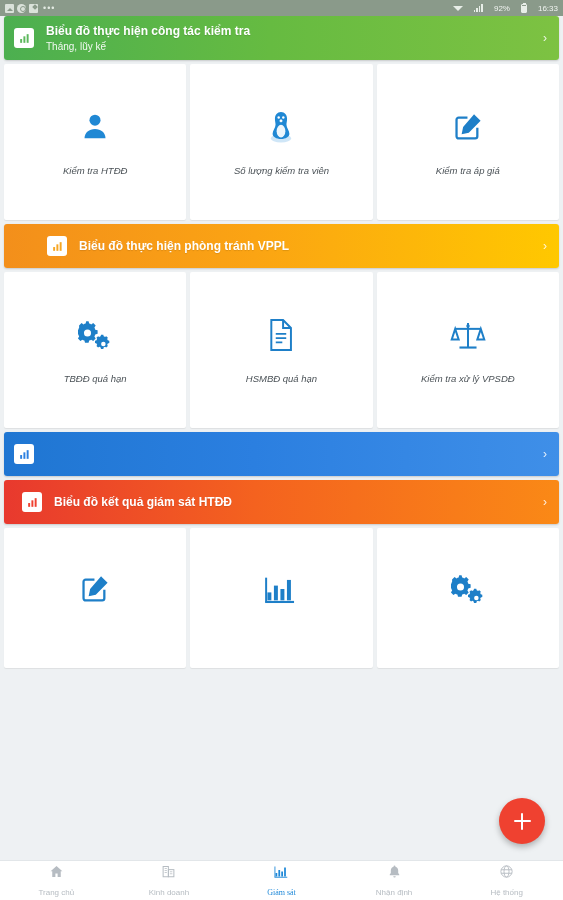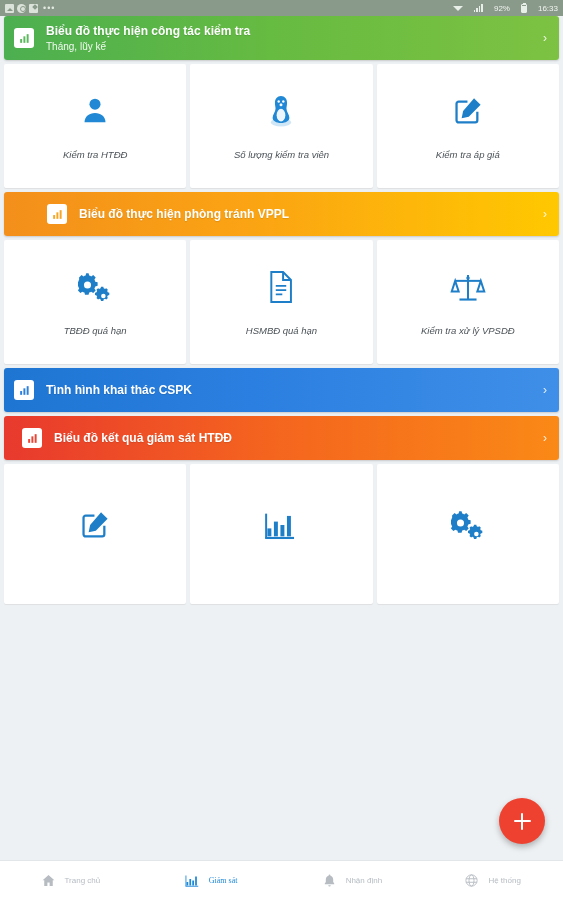--- a/index.html
+++ b/index.html
@@ -169,21 +169,21 @@
     background: #ffffff;
     border-radius: 2px;
     height: 174px;
     display: flex;
     flex-direction: column;
     align-items: center;
     justify-content: center;
     box-shadow: 0 1px 1px rgba(0,0,0,0.07);
     padding: 8px;
   }
-  .grid.tall .card { height: 124px; }
+  .grid.tall .card { height: 156px; }
   .grid.short .card { height: 140px; }
 
   .card-ico {
     width: 40px; height: 40px;
     display: flex; align-items: center; justify-content: center;
     margin-bottom: 18px;
   }
   .card-ico svg { display: block; }
   .card-lbl {
     font-size: 9.5px;
@@ -227,21 +227,21 @@
     height: 40px;
     background: #ffffff;
     border-top: 1px solid #e2e6e9;
     display: flex;
     align-items: stretch;
     z-index: 35;
   }
   .nav-item {
     flex: 1 1 0;
     display: flex;
-    flex-direction: row;
+    flex-direction: column;
     align-items: center;
     justify-content: center;
     gap: 9px;
     cursor: pointer;
   }
   .nav-ico { height: 15px; display: flex; align-items: center; justify-content: center; }
   .nav-ico svg { display: block; }
   .nav-lbl {
     font-size: 8px;
     color: #b6bcc2;
@@ -379,23 +379,20 @@
     </div>
 
     <div class="sec-bar blue">
       <span class="sec-ico">
         <svg width="13" height="13" viewBox="0 0 24 24">
           <rect x="4" y="13" width="3.6" height="7" fill="#2b7fe0"></rect>
           <rect x="10" y="8" width="3.6" height="12" fill="#2b7fe0"></rect>
           <rect x="16" y="4" width="3.6" height="16" fill="#2b7fe0"></rect>
         </svg>
       </span>
-      <span class="sec-txt">
-        <span class="sec-title">Tình hình khai thác CSPK</span>
-      </span>
       <span class="sec-chev">›</span>
     </div>
 
 
     <div class="sec-bar red">
       <span class="sec-ico">
         <svg width="13" height="13" viewBox="0 0 24 24">
           <rect x="4" y="13" width="3.6" height="7" fill="#ef4130"></rect>
           <rect x="10" y="8" width="3.6" height="12" fill="#ef4130"></rect>
           <rect x="16" y="4" width="3.6" height="16" fill="#ef4130"></rect>
@@ -450,20 +447,30 @@
   </button>
 
   <div class="bottomnav">
     <div class="nav-item">
       <span class="nav-ico">
         <svg width="15" height="15" viewBox="0 0 24 24" fill="#b6bcc2">
           <path d="M12 3.2L2.6 11.4h2.6v9.4h5V15h3.6v5.8h5v-9.4h2.6z"></path>
         </svg>
       </span>
       <span class="nav-lbl">Trang chủ</span>
+    </div>
+    <div class="nav-item">
+      <span class="nav-ico">
+        <svg width="15" height="15" viewBox="0 0 24 24" fill="none" stroke="#b6bcc2" stroke-width="1.6">
+          <rect x="3.4" y="4" width="8.4" height="16.4"></rect>
+          <rect x="11.8" y="9" width="8.8" height="11.4"></rect>
+          <path d="M5.8 7.2h3.6M5.8 10.4h3.6M5.8 13.6h3.6M14.2 12.4h4M14.2 15.6h4" stroke-width="1.2"></path>
+        </svg>
+      </span>
+      <span class="nav-lbl">Kinh doanh</span>
     </div>
     <div class="nav-item active">
       <span class="nav-ico">
         <svg width="15" height="15" viewBox="0 0 24 22" fill="#1e88d8">
           <rect x="2.4" y="13.4" width="2.8" height="5.6"></rect>
           <rect x="7" y="8.6" width="2.8" height="10.4"></rect>
           <rect x="11.6" y="11" width="2.8" height="8"></rect>
           <rect x="16.2" y="4.6" width="2.8" height="14.4"></rect>
           <rect x="0.8" y="19.4" width="20.4" height="1.5"></rect>
           <rect x="0.8" y="3" width="1.4" height="17"></rect>

